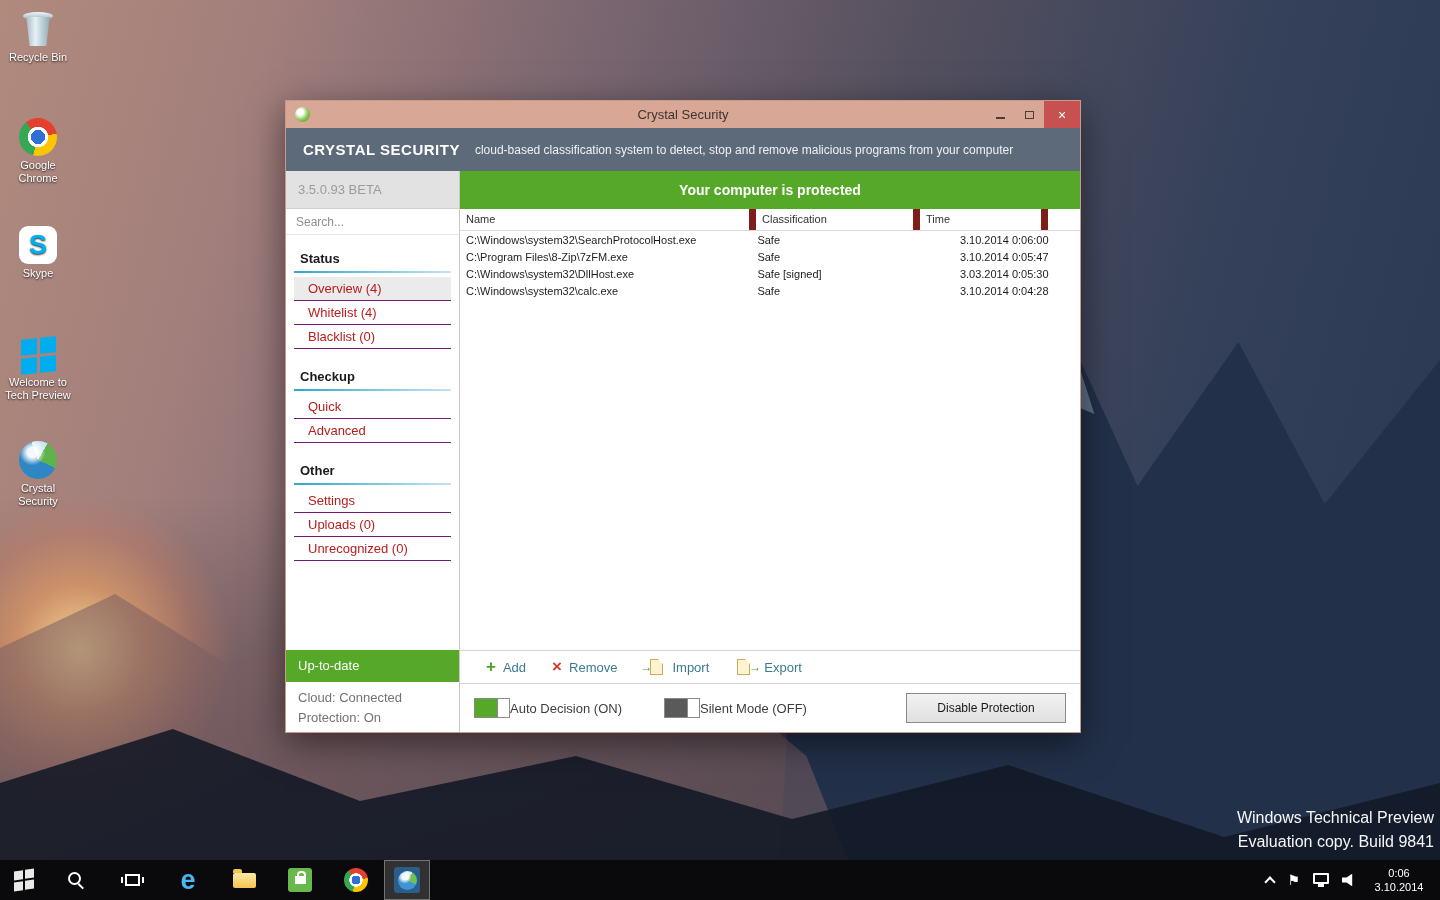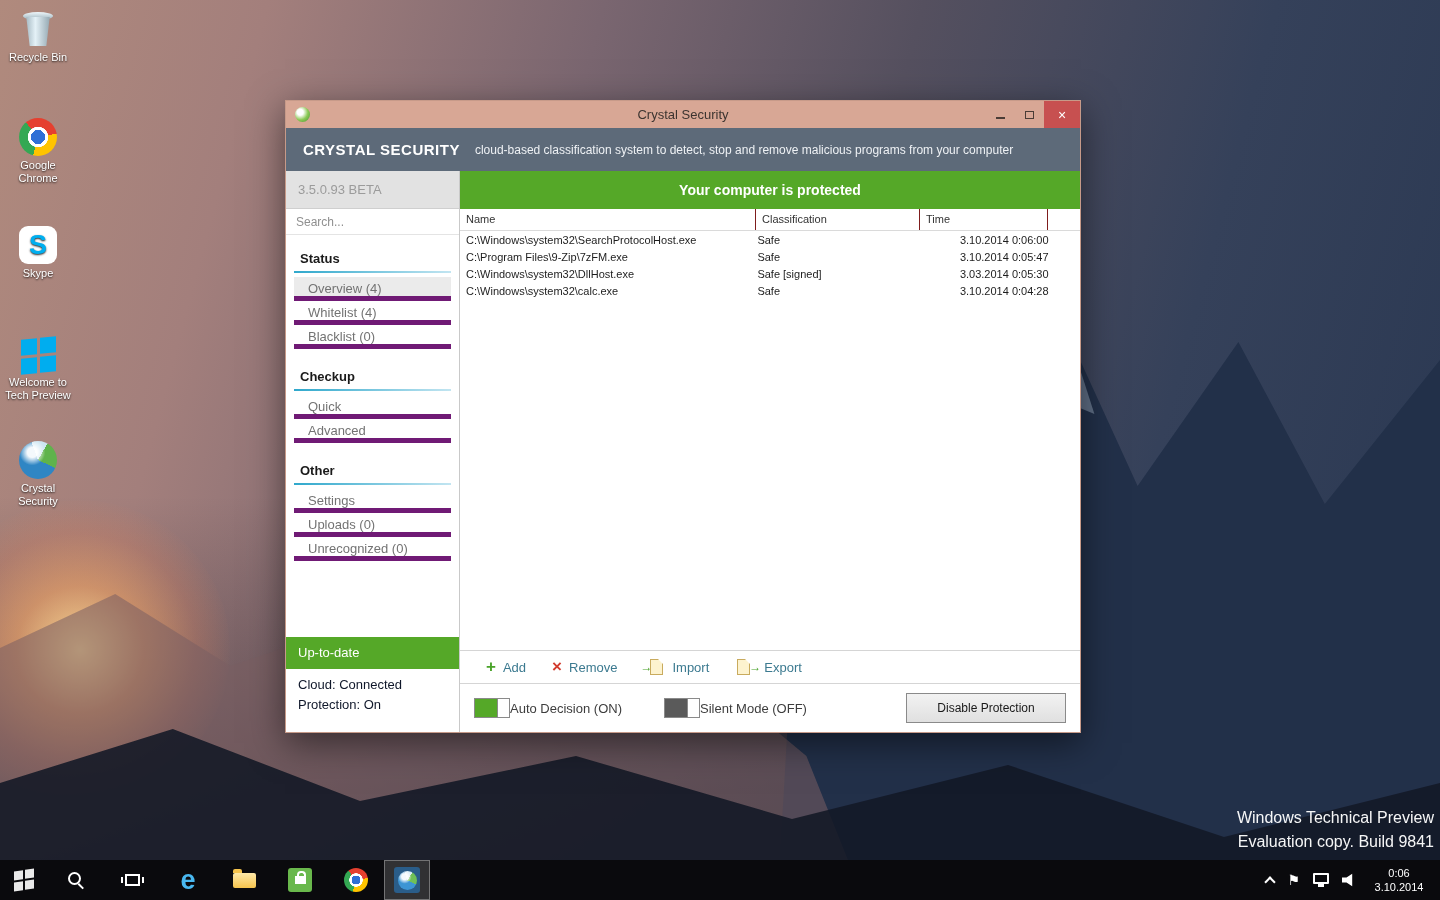--- a/index.html
+++ b/index.html
@@ -73,33 +73,33 @@
   .sidebar { width:174px; flex:0 0 auto; border-right:1px solid #c9c9c9; display:flex; flex-direction:column; background:#fff; }
   .version { height:38px; background:#e2e2e2; border-bottom:1px solid #cfcfcf; color:#9b9b9b;
     font-size:13px; line-height:38px; padding-left:12px; }
   .searchrow { height:26px; border-bottom:1px solid #e4e4e4; display:flex; align-items:center; }
   .searchrow input { border:none; outline:none; width:100%; font-size:12px; color:#555; padding:0 10px;
     font-family:"Liberation Sans",sans-serif; background:transparent; }
   .searchrow input::placeholder { color:#8f8f8f; }
   .nav { flex:1; overflow:hidden; padding-top:8px; }
   .nav-heading { font-size:13px; font-weight:bold; color:#1a1a1a; padding:8px 14px 5px; }
   .nav-underline { height:2px; margin:0 8px 4px 8px; background:linear-gradient(to right,#2fa8cc,#c2e5f1); }
-  .nav-item { height:24px; line-height:24px; font-size:13px; color:#737373; padding-left:14px;
-    border-bottom:5px solid #701a75; margin:0 8px 0 8px; cursor:default; }
+  .nav-item { height:24px; line-height:24px; font-size:13px; color:#b91c1c; padding-left:14px;
+    border-bottom:1px solid #701a75; margin:0 8px 0 8px; cursor:default; }
   .nav-item.selected { background:#ebebeb; }
   .sb-green { height:32px; background:#55a828; color:#fff; font-size:13px; line-height:32px; padding-left:12px; flex:0 0 auto; }
-  .sb-status { height:63px; padding:6px 12px 0; flex:0 0 auto; font-size:13px; line-height:20px; color:#0f172a; }
+  .sb-status { height:50px; padding:6px 12px 0; flex:0 0 auto; font-size:13px; line-height:20px; color:#737373; }
 
   
   .main { flex:1; display:flex; flex-direction:column; min-width:0; }
   .banner { height:38px; background:#55a828; color:#fff; font-size:14px; font-weight:bold;
     display:flex; align-items:center; justify-content:center; flex:0 0 auto; }
   .table-wrap { flex:1; min-height:0; overflow:hidden; }
   .thead { display:flex; height:22px; border-bottom:1px solid #dadada; font-size:11px; color:#333; }
-  .th { padding:4px 6px 0; border-right:1px solid #7f1d1d; }
+  .th { padding:4px 6px 0; border-right:7px solid #7f1d1d; }
   .th-name { width:296px; } .th-class { width:164px; } .th-time { width:128px; }
   .th-extra { flex:1; border-right:none; }
   .tr { display:flex; height:17px; align-items:center; font-size:11px; color:#1d1d1d; }
   .td { overflow:hidden; white-space:nowrap; }
   .td-name { width:296px; padding:0 6px; } .td-class { width:164px; padding:0 6px; } .td-time { width:128px; padding:0 6px;margin-left:41px; }
 
   .toolbar { height:33px; border-top:1px solid #d5d5d5; display:flex; align-items:center; flex:0 0 auto; }
   .tool { display:flex; align-items:center; gap:7px; margin-left:26px; cursor:default; }
   .tool-label { font-size:13px; color:#3c7a90; }
   .plus-ic { color:#4aa32a; font-size:17px; font-weight:bold; line-height:14px; }
@@ -270,21 +270,21 @@
             <div class="th th-class">Classification</div>
             <div class="th th-time">Time</div>
             <div class="th th-extra"></div>
           </div>
           <div class="tr">
             <div class="td td-name">C:\Windows\system32\SearchProtocolHost.exe</div>
             <div class="td td-class">Safe</div>
             <div class="td td-time">3.10.2014 0:06:00</div>
           </div>
           <div class="tr">
-            <div class="td td-name">C:\Program Files\9-Zip\7zFM.exe</div>
+            <div class="td td-name">C:\Program Files\8-Zip\7zFM.exe</div>
             <div class="td td-class">Safe</div>
             <div class="td td-time">3.10.2014 0:05:47</div>
           </div>
           <div class="tr">
             <div class="td td-name">C:\Windows\system32\DllHost.exe</div>
             <div class="td td-class">Safe [signed]</div>
             <div class="td td-time">3.03.2014 0:05:30</div>
           </div>
           <div class="tr">
             <div class="td td-name">C:\Windows\system32\calc.exe</div>

